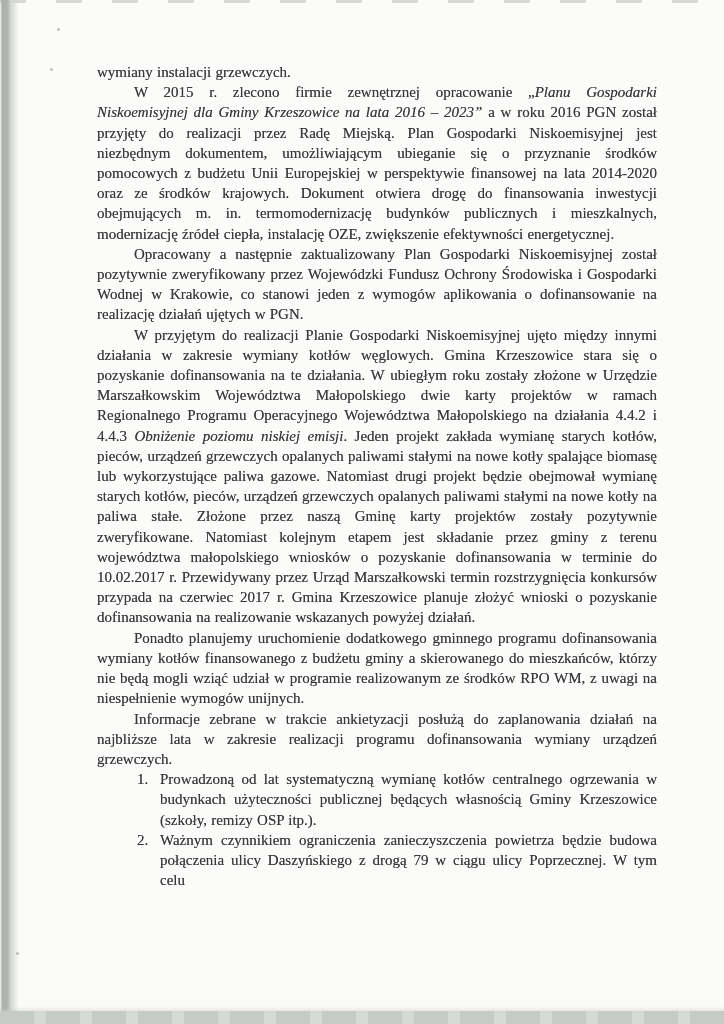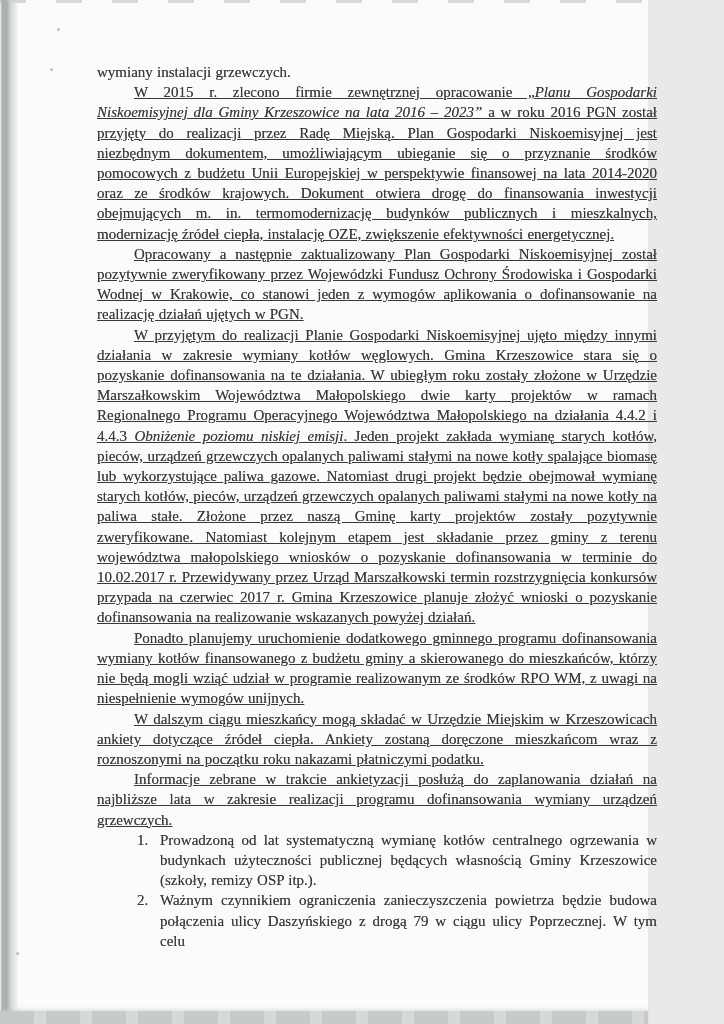--- a/index.html
+++ b/index.html
@@ -9,21 +9,21 @@
     --edge-light:#d5d8d5;
     --edge-bottom:#c6cbc7;
   }
   html,body{margin:0;padding:0;}
   body{
     width:724px;height:1024px;overflow:hidden;
     font-family:"Liberation Serif","DejaVu Serif",serif;
     background:#e9eae8;
   }
   .page{
-    position:absolute;inset:0;width:648px;height:1024px;
+    position:absolute;inset:0;width:724px;height:1024px;
     background:var(--paper);
   }
   
   .edge-left{
     position:absolute;left:0;top:0;bottom:0;width:20px;
     background:linear-gradient(to right,
       rgba(255,255,255,0) 0px,
       var(--edge-mid) 2px,
       var(--edge-mid) 7px,
       var(--edge-light) 11px,
@@ -52,21 +52,21 @@
   
   .text-block{
     position:absolute;left:97px;top:62px;width:560px;
     font-size:15px;line-height:20.2px;
     color:var(--ink);
     text-align:justify;
     text-shadow:0 0 .5px rgba(56,56,60,.65);
     word-spacing:.5px;
   }
   .para{margin:0;}
-  .para.indent{text-indent:37px;text-decoration:underline;}
+  .para.indent{text-indent:37px;}
   .para.gap-before{}
   em{font-style:italic;}
   .li{position:relative;padding-left:63px;margin:0;text-align:justify;}
   .li .li-num{position:absolute;left:40px;top:0;}
 </style>
 </head>
 <body>
 
 <div class="page">
   <div class="edge-top"></div>
@@ -75,18 +75,17 @@
   <div class="speck" style="left:57px;top:28px;"></div>
   <div class="speck" style="left:50px;top:68px;"></div>
   <div class="speck" style="left:16px;top:952px;"></div>
 
   <div class="text-block">
       <p class="para"><span>wymiany instalacji grzewczych.</span></p>
       <p class="para indent"><span>W 2015 r. zlecono firmie zewnętrznej opracowanie „</span><em>Planu Gospodarki Niskoemisyjnej dla Gminy Krzeszowice na lata 2016 – 2023”</em><span> a w roku 2016 PGN został przyjęty do realizacji przez Radę Miejską. Plan Gospodarki Niskoemisyjnej jest niezbędnym dokumentem, umożliwiającym ubieganie się o przyznanie środków pomocowych z budżetu Unii Europejskiej w perspektywie finansowej na lata 2014-2020 oraz ze środków krajowych. Dokument otwiera drogę do finansowania inwestycji obejmujących m. in. termomodernizację budynków publicznych i mieszkalnych, modernizację źródeł ciepła, instalację OZE, zwiększenie efektywności energetycznej.</span></p>
       <p class="para indent"><span>Opracowany a następnie zaktualizowany Plan Gospodarki Niskoemisyjnej został pozytywnie zweryfikowany przez Wojewódzki Fundusz Ochrony Środowiska i Gospodarki Wodnej w Krakowie, co stanowi jeden z wymogów aplikowania o dofinansowanie na realizację działań ujętych w PGN.</span></p>
       <p class="para indent gap-before"><span>W przyjętym do realizacji Planie Gospodarki Niskoemisyjnej ujęto między innymi działania w zakresie wymiany kotłów węglowych. Gmina Krzeszowice stara się o pozyskanie dofinansowania na te działania. W ubiegłym roku zostały złożone w Urzędzie Marszałkowskim Województwa Małopolskiego dwie karty projektów w ramach Regionalnego Programu Operacyjnego Województwa Małopolskiego na działania 4.4.2 i 4.4.3 </span><em>Obniżenie poziomu niskiej emisji</em><span>. Jeden projekt zakłada wymianę starych kotłów, pieców, urządzeń grzewczych opalanych paliwami stałymi na nowe kotły spalające biomasę lub wykorzystujące paliwa gazowe. Natomiast drugi projekt będzie obejmował wymianę starych kotłów, pieców, urządzeń grzewczych opalanych paliwami stałymi na nowe kotły na paliwa stałe. Złożone przez naszą Gminę karty projektów zostały pozytywnie zweryfikowane. Natomiast kolejnym etapem jest składanie przez gminy z terenu województwa małopolskiego wniosków o pozyskanie dofinansowania w terminie do 10.02.2017 r. Przewidywany przez Urząd Marszałkowski termin rozstrzygnięcia konkursów przypada na czerwiec 2017 r. Gmina Krzeszowice planuje złożyć wnioski o pozyskanie dofinansowania na realizowanie wskazanych powyżej działań.</span></p>
       <p class="para indent"><span>Ponadto planujemy uruchomienie dodatkowego gminnego programu dofinansowania wymiany kotłów finansowanego z budżetu gminy a skierowanego do mieszkańców, którzy nie będą mogli wziąć udział w programie realizowanym ze środków RPO WM, z uwagi na niespełnienie wymogów unijnych.</span></p>
-      <p class="para indent"><span>W dalszym ciągu mieszkańcy mogą składać w Urzędzie Miejskim w Krzeszowicach ankiety dotyczące źródeł ciepła. Ankiety zostaną doręczone mieszkańcom wraz z roznoszonymi na początku roku nakazami płatniczymi podatku.</span></p>
       <p class="para indent"><span>Informacje zebrane w trakcie ankietyzacji posłużą do zaplanowania działań na najbliższe lata w zakresie realizacji programu dofinansowania wymiany urządzeń grzewczych.</span></p>
       <div class="li"><span class="li-num">1.</span><span><span>Prowadzoną od lat systematyczną wymianę kotłów centralnego ogrzewania w budynkach użyteczności publicznej będących własnością Gminy Krzeszowice (szkoły, remizy OSP itp.).</span></span></div>
       <div class="li"><span class="li-num">2.</span><span><span>Ważnym czynnikiem ograniczenia zanieczyszczenia powietrza będzie budowa połączenia ulicy Daszyńskiego z drogą 79 w ciągu ulicy Poprzecznej. W tym celu</span></span></div>
     </div>
 </div>
 
 </body></html>

